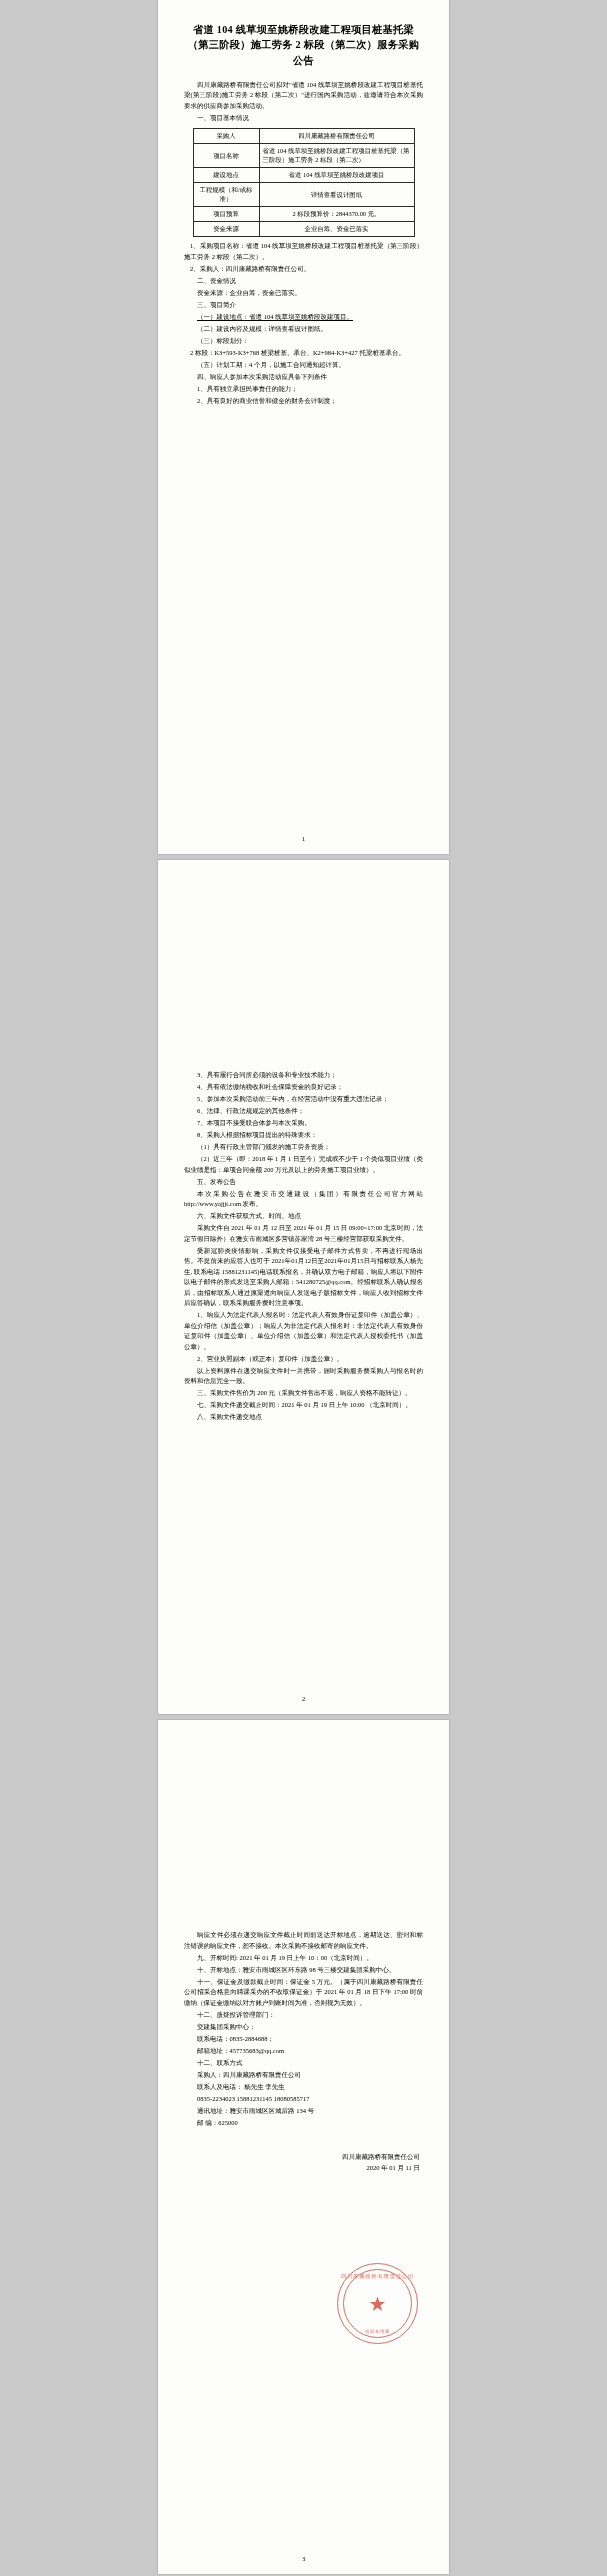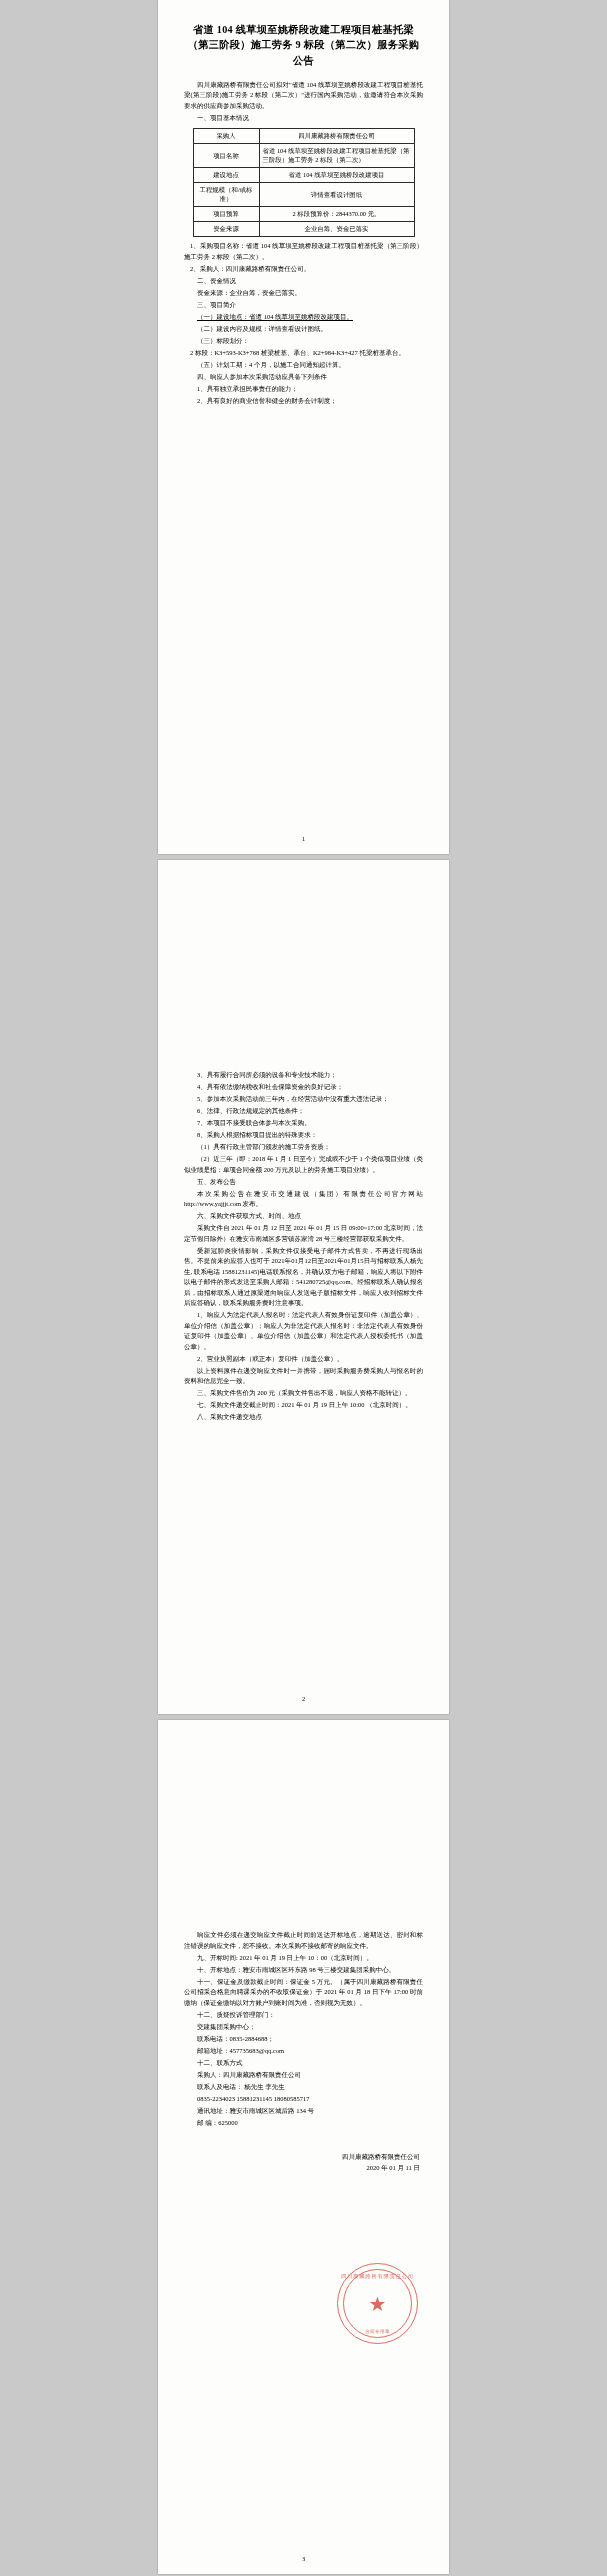--- a/index.html
+++ b/index.html
@@ -85,21 +85,21 @@
     margin-top:23px;
     padding-right:3px;
   }
 </style>
 </head>
 <body>
 
 <div class="doc">
 
   <div class="page p1">
-    <div class="title">省道 104 线草坝至姚桥段改建工程项目桩基托梁（第三阶段）施工劳务 9 标段（第二次）服务采购公告</div>
+    <div class="title">省道 104 线草坝至姚桥段改建工程项目桩基托梁（第三阶段）施工劳务 2 标段（第二次）服务采购公告</div>
 
     <p class="ind2">四川康藏路桥有限责任公司拟对"省道 104 线草坝至姚桥段改建工程项目桩基托梁(第三阶段)施工劳务 2 标段（第二次）"进行国内采购活动，兹邀请符合本次采购要求的供应商参加采购活动。</p>
 
     <p class="ind2">一、项目基本情况</p>
 
     <table class="info">
       <tbody>
           <tr>
         <td class="k">采购人</td>
         <td class="v">四川康藏路桥有限责任公司</td>

